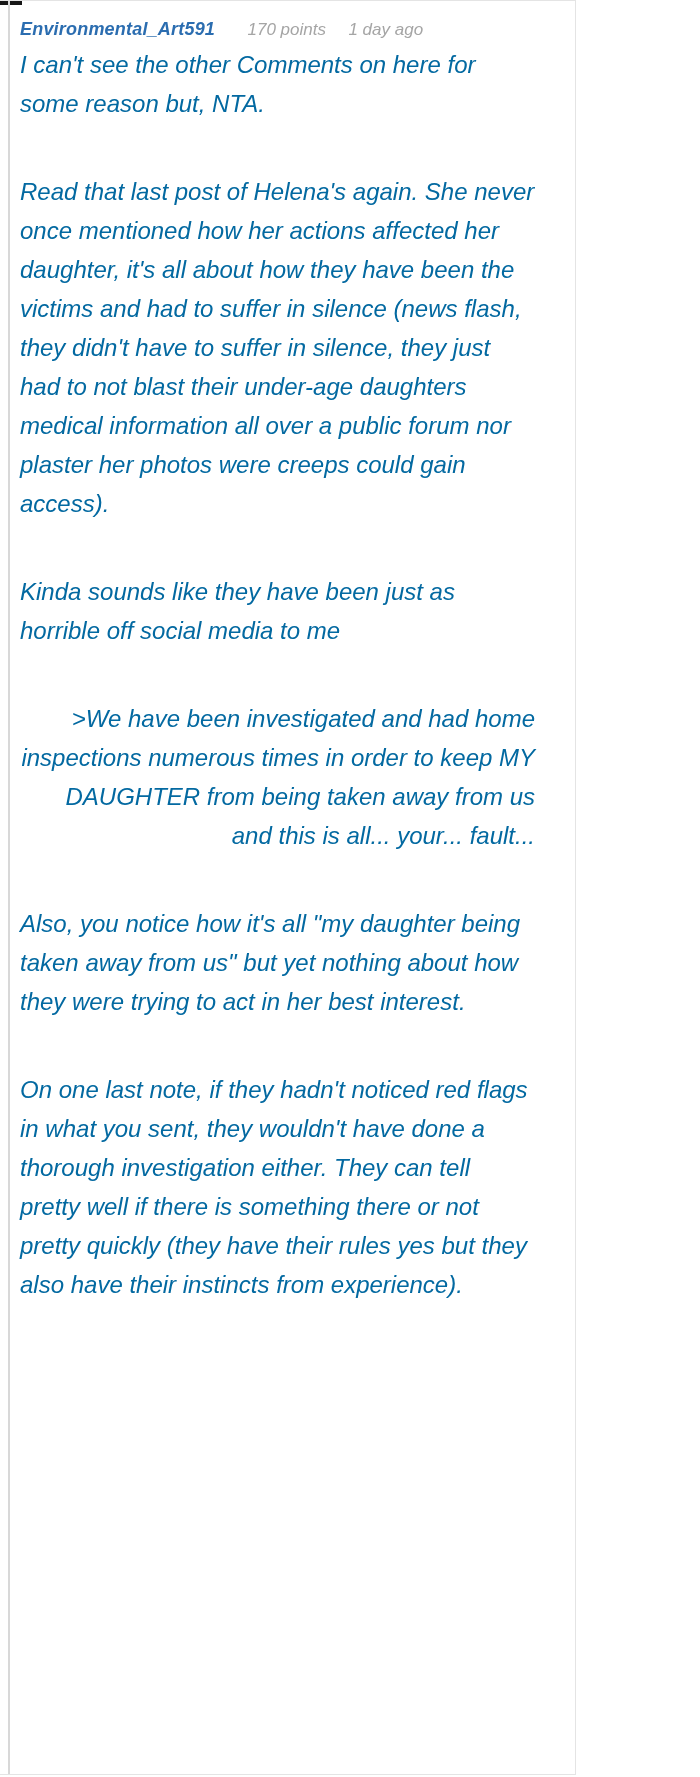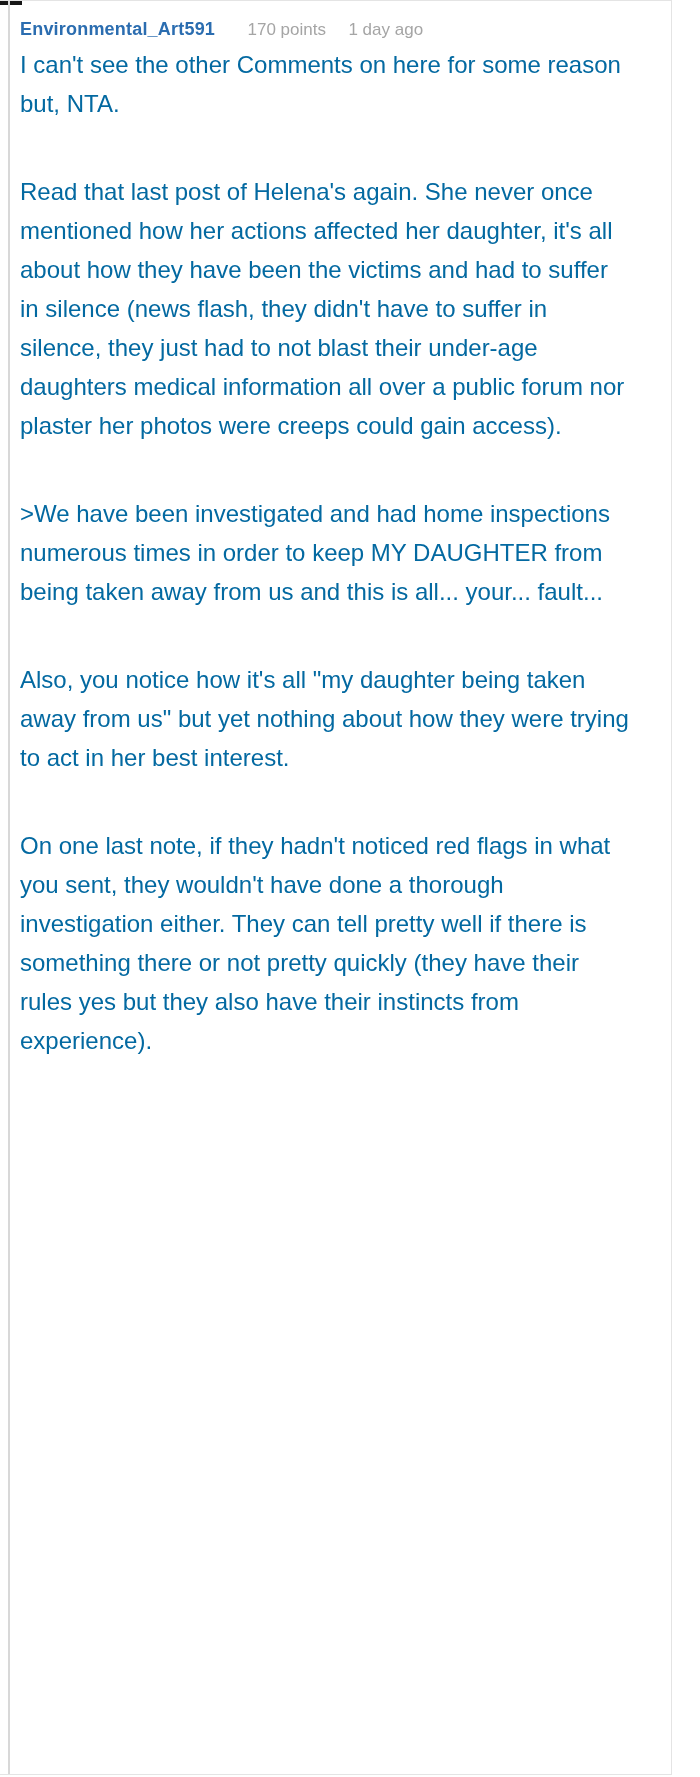--- a/index.html
+++ b/index.html
@@ -3,29 +3,30 @@
 <meta charset="utf-8">
 <style>
   html, body {
     margin: 0;
     padding: 0;
     background: #ffffff;
     font-family: "Liberation Sans", sans-serif;
   }
   .card {
     position: relative;
-    width: 672px;
+    width: 576px;
     min-height: 1775px;
     box-sizing: border-box;
     background: #ffffff;
     border-top: 1px solid #e4e4e4;
     border-right: 1px solid #e4e4e4;
     border-bottom: 1px solid #e4e4e4;
     padding: 16px 40px 8px 20px;
     overflow: hidden;
+    font-style: italic;
   }
   .thread-line {
     position: absolute;
     left: 8px;
     top: 0;
     bottom: 0;
     width: 2px;
     background: #d8d8d8;
   }
   .corner-mark {
@@ -59,20 +60,21 @@
     font-size: 24px;
     line-height: 39px;
     color: #0369a1;
     max-width: 614px;
   }
   .body p {
     margin: 0 0 49px 0;
   }
   .body p.gap-before {
     margin-top: 40px;
+    text-align: right;
   }
   .body p:last-child {
     margin-bottom: 9px;
   }
 </style>
 </head>
 <body>
 
 <div class="card">
   <div class="corner-mark"></div>
@@ -80,17 +82,18 @@
 
   <div class="header">
     <a class="username">Environmental_Art591</a>
     <span class="meta points">170 points</span>
     <span class="meta age">1 day ago</span>
   </div>
 
   <div class="body">
     <p>I can't see the other Comments on here for some reason but, NTA.</p>
     <p>Read that last post of Helena's again. She never once mentioned how her actions affected her daughter, it's all about how they have been the victims and had to suffer in silence (news flash, they didn't have to suffer in silence, they just had to not blast their under-age daughters medical information all over a public forum nor plaster her photos were creeps could gain access).</p>
+    <p>Kinda sounds like they have been just as horrible off social media to me</p>
     <p class="gap-before">&gt;We have been investigated and had home inspections numerous times in order to keep MY DAUGHTER from being taken away from us and this is all... your... fault...</p>
     <p>Also, you notice how it's all "my daughter being taken away from us" but yet nothing about how they were trying to act in her best interest.</p>
     <p>On one last note, if they hadn't noticed red flags in what you sent, they wouldn't have done a thorough investigation either. They can tell pretty well if there is something there or not pretty quickly (they have their rules yes but they also have their instincts from experience).</p>
   </div>
 </div>
 
 </body></html>

